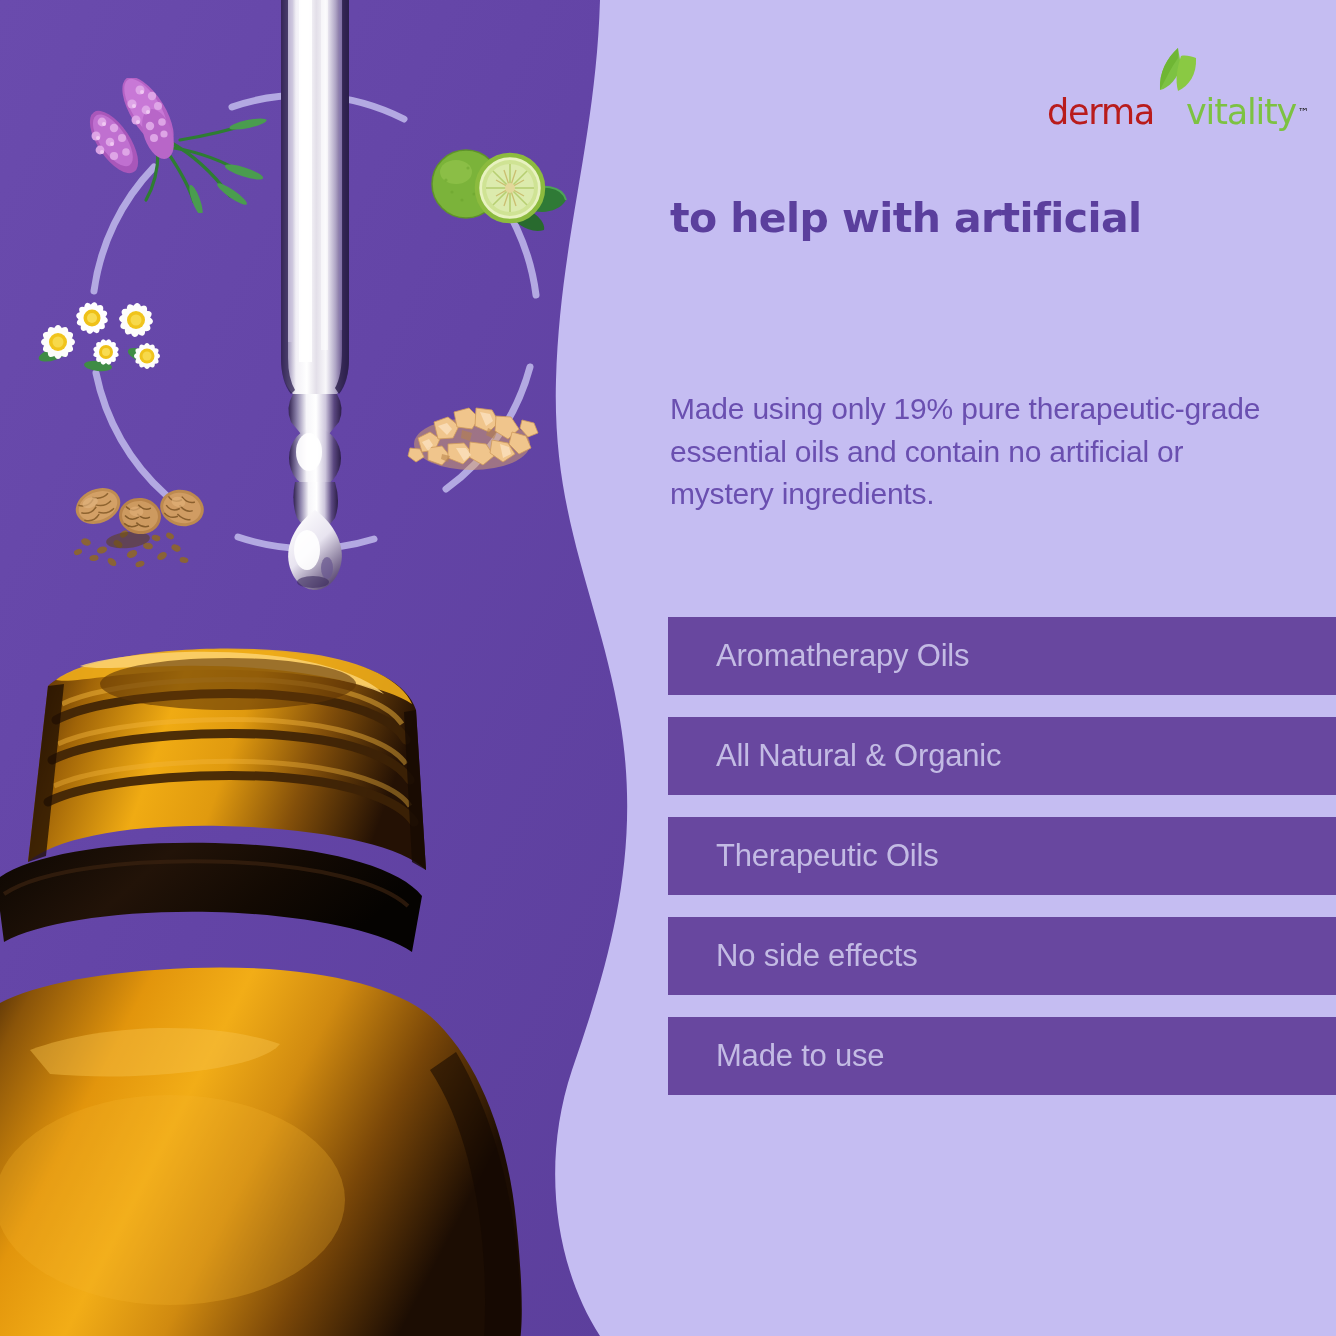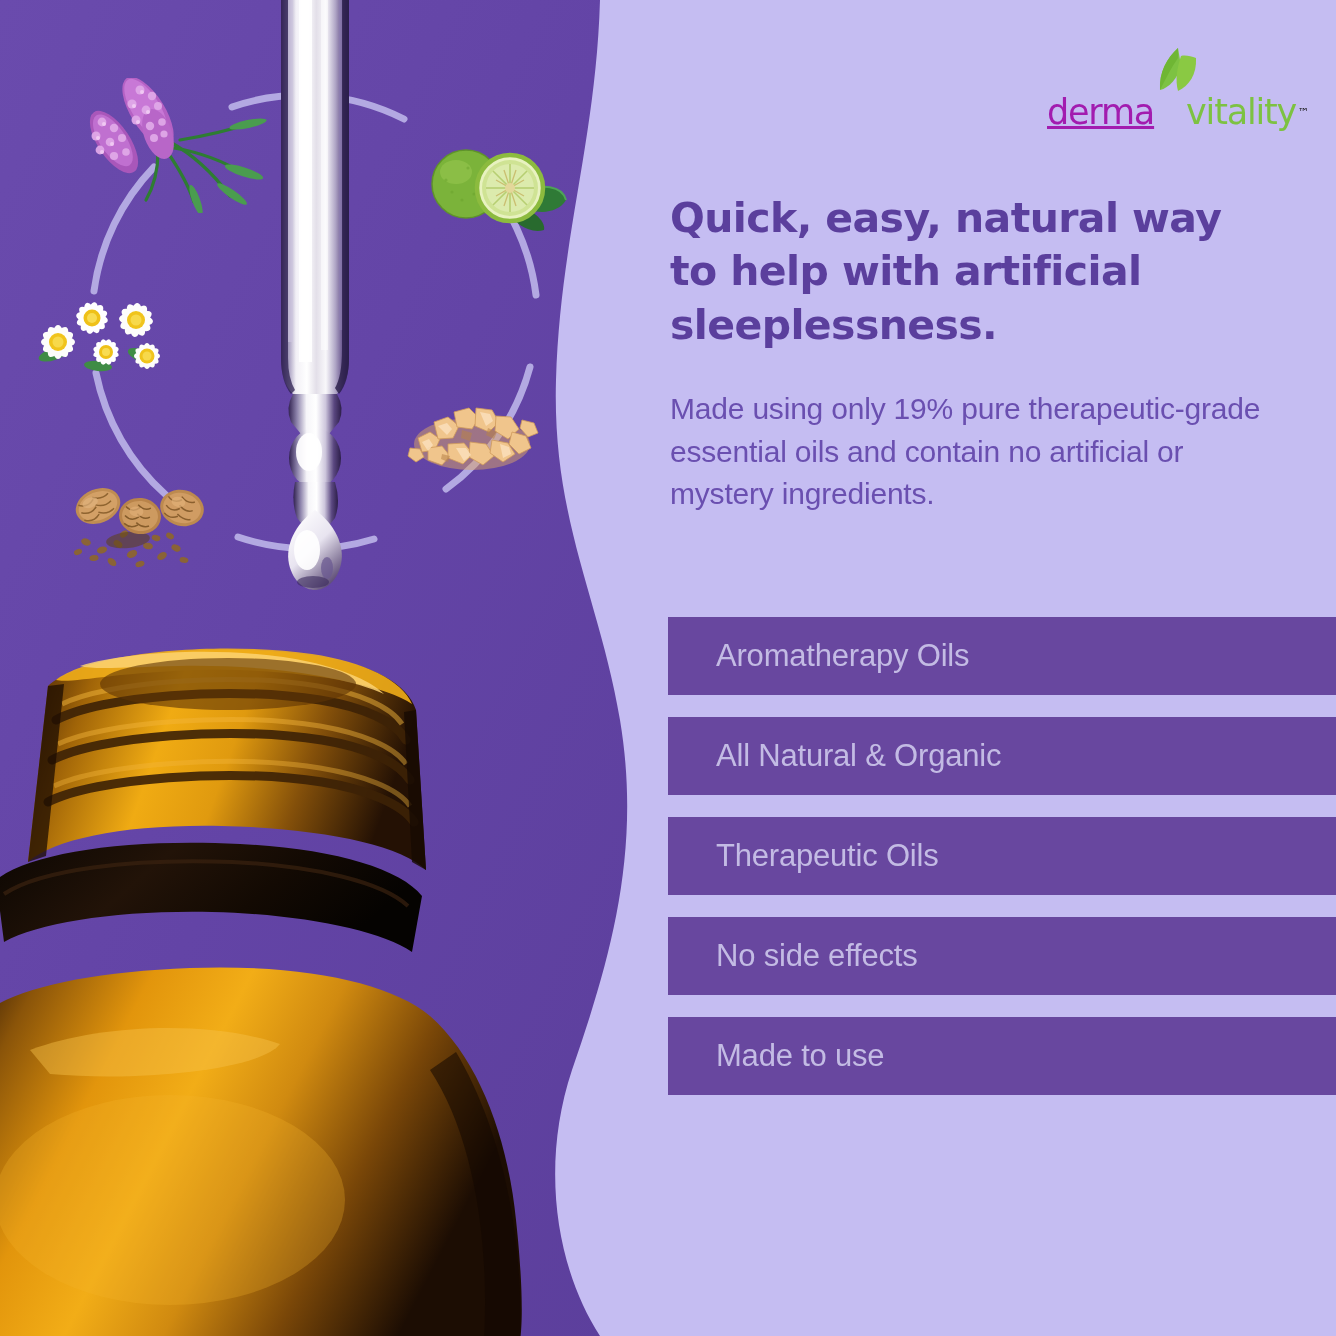--- a/index.html
+++ b/index.html
@@ -30,21 +30,21 @@
   .bottle{position:absolute;left:-40px;top:600px;width:660px;height:740px;}
   .bottle svg{display:block;width:660px;height:740px;}
 
   
   .logo{position:absolute;right:42px;top:46px;width:232px;height:92px;
         display:flex;flex-direction:column;align-items:center;justify-content:flex-start;}
   .logo-leaf{width:54px;height:48px;}
   .logo-leaf svg{display:block;width:54px;height:48px;}
   .logo-word{display:flex;align-items:baseline;margin-top:-2px;
              font-family:"DejaVu Sans", sans-serif;font-size:35px;letter-spacing:-1.2px;}
-  .logo-derma{color:#a21caf;font-weight:400;text-decoration:underline;}
+  .logo-derma{color:#b91c1c;font-weight:400;}
   .logo-vitality{color:#7dc242;font-weight:400;margin-left:32px;}
   .logo-tm{color:#111111;font-size:11px;margin-left:2px;align-self:flex-start;margin-top:14px;letter-spacing:0;}
 
   
   .content{position:absolute;left:668px;top:0;width:668px;height:1336px;}
   .headline{position:absolute;left:2px;top:192px;width:600px;
             font-family:"DejaVu Sans", sans-serif;
             font-weight:bold;font-size:41px;line-height:1.30;
             color:#5b3f9d;letter-spacing:-0.6px;}
   .subcopy{position:absolute;left:2px;top:388px;width:600px;
@@ -526,23 +526,21 @@
     <span class="logo-word">
       <span class="logo-derma">derma</span>
       <span class="logo-vitality">vitality</span>
       <span class="logo-tm">™</span>
     </span>
   </div>
 
   <div class="content">
 
     <div class="headline">
-      <div>Quick, easy, natural way</div>
       <div>to help with artificial</div>
-      <div>sleeplessness.</div>
     </div>
 
     <div class="subcopy">Made using only 19% pure therapeutic-grade essential oils and contain no artificial or mystery ingredients.</div>
 
     <div class="bars">
       <div class="bar">
         <span class="bar-label">Aromatherapy Oils</span>
       </div>
       <div class="bar">
         <span class="bar-label">All Natural &amp; Organic</span>

